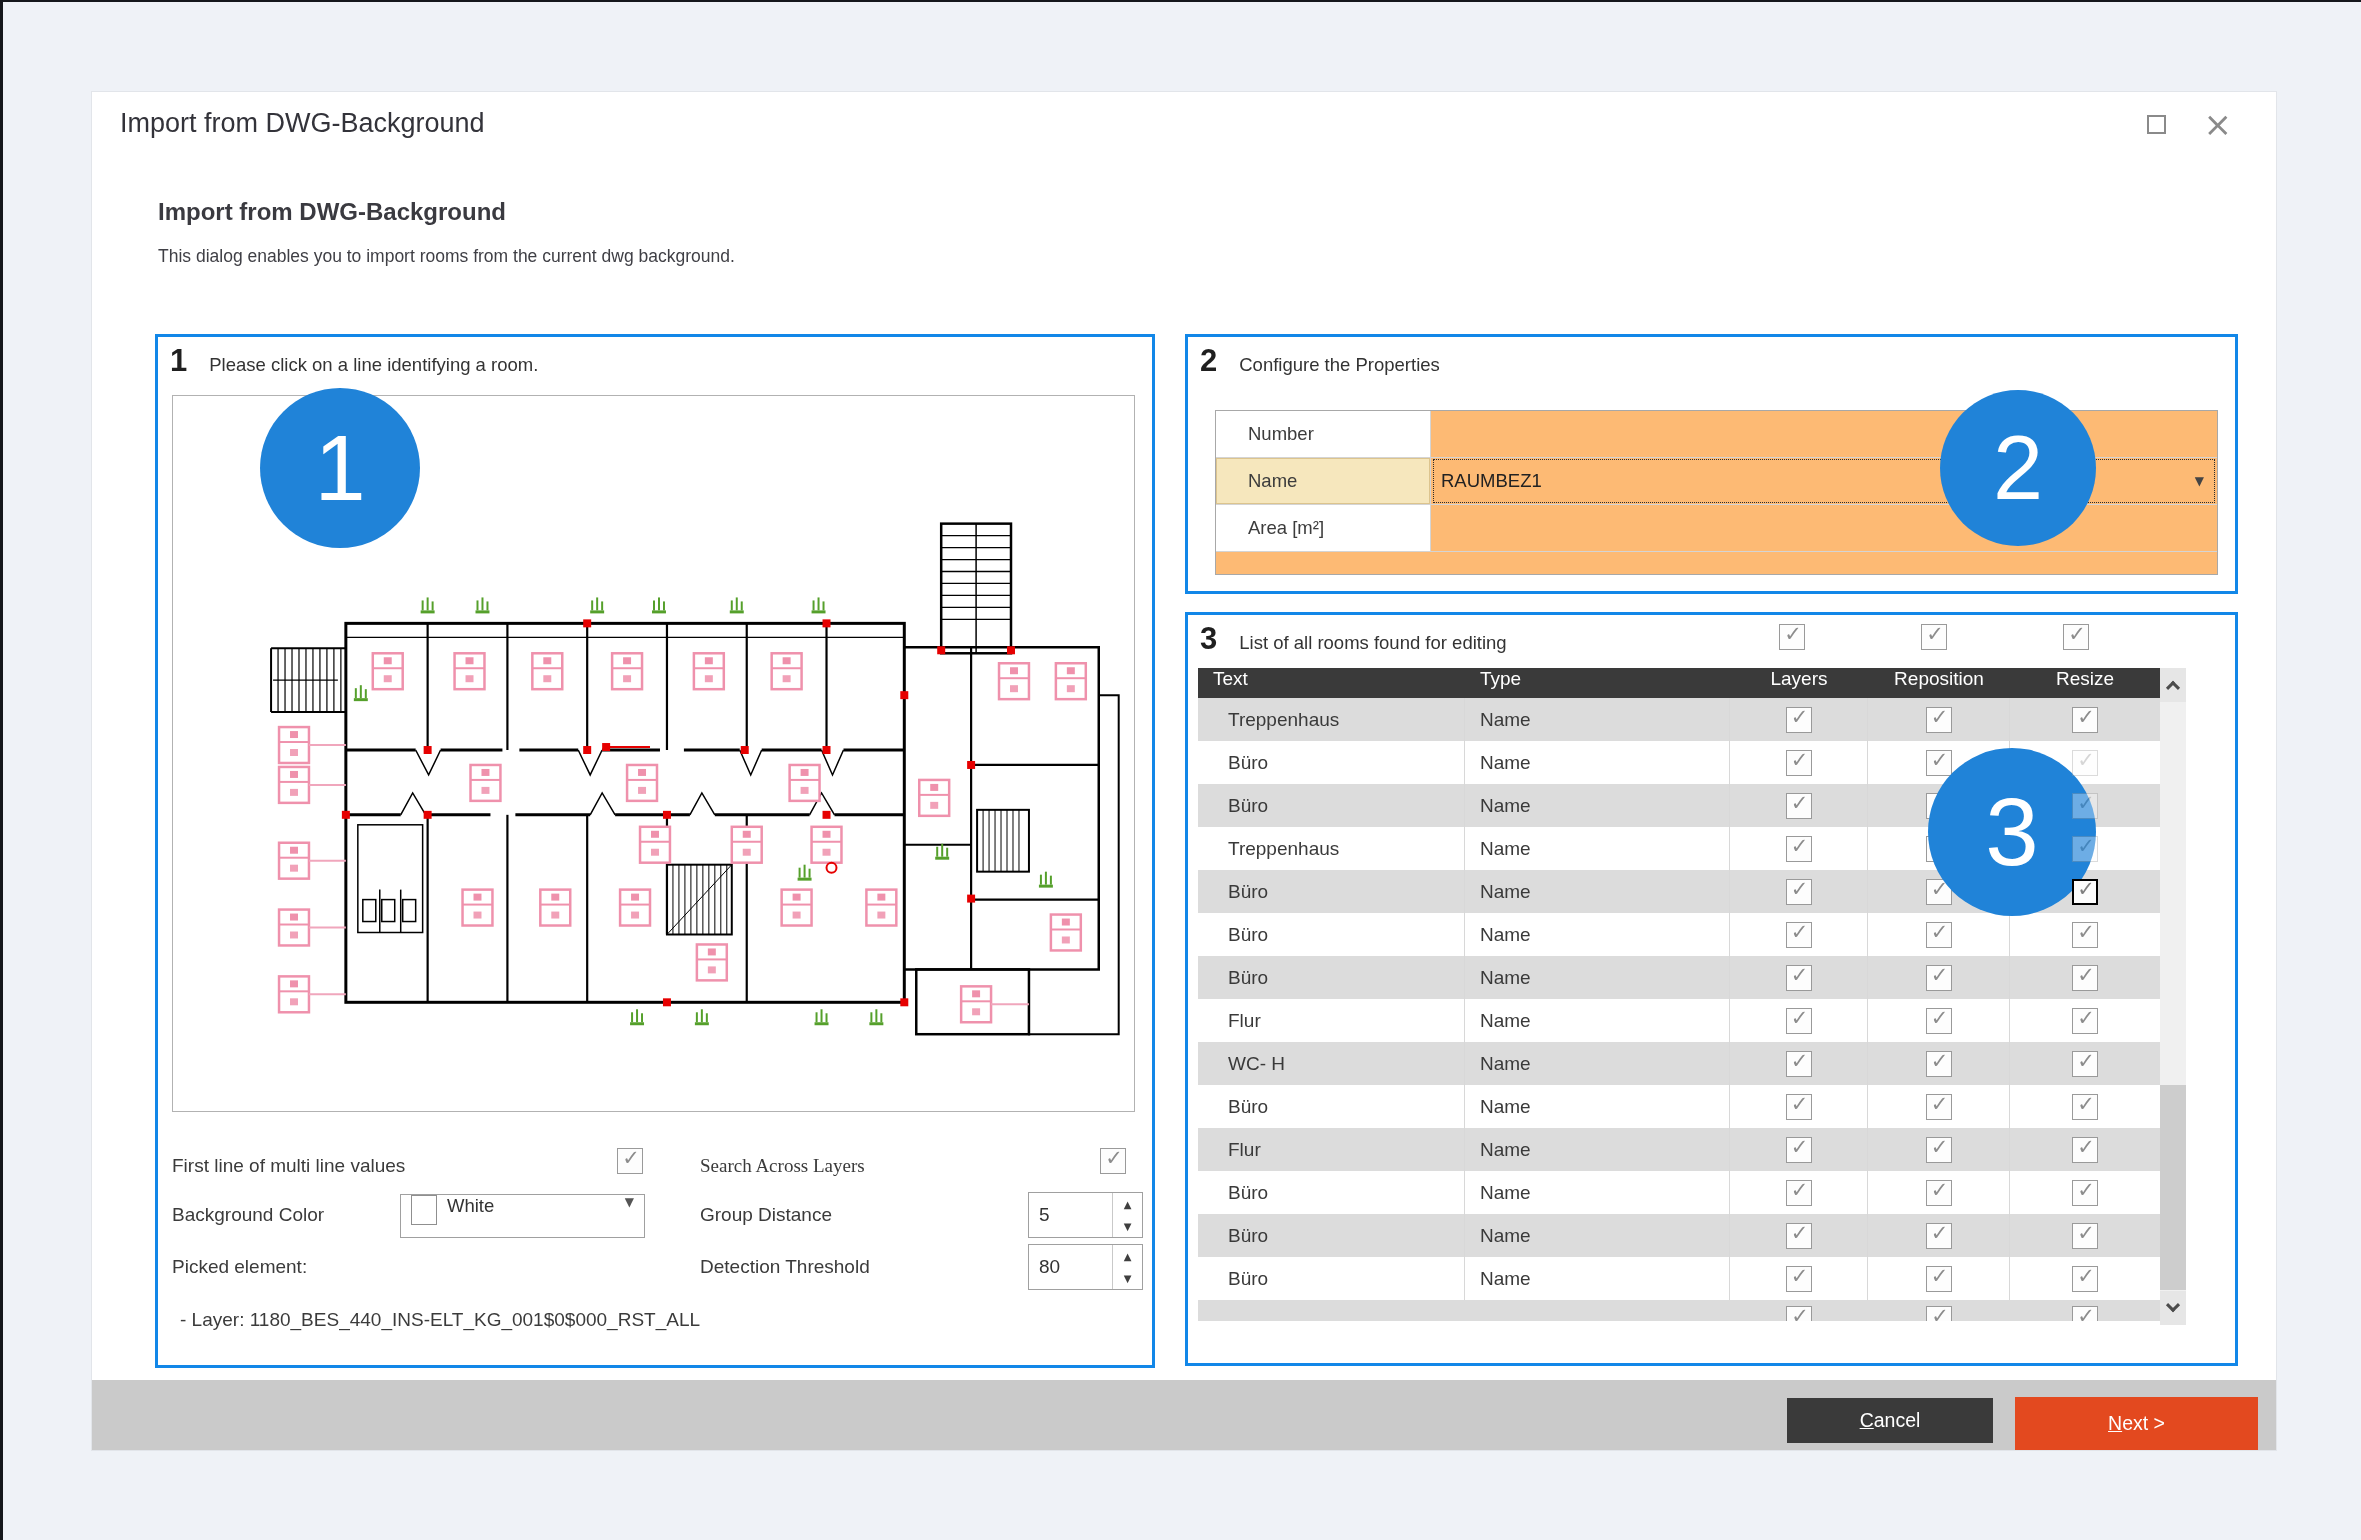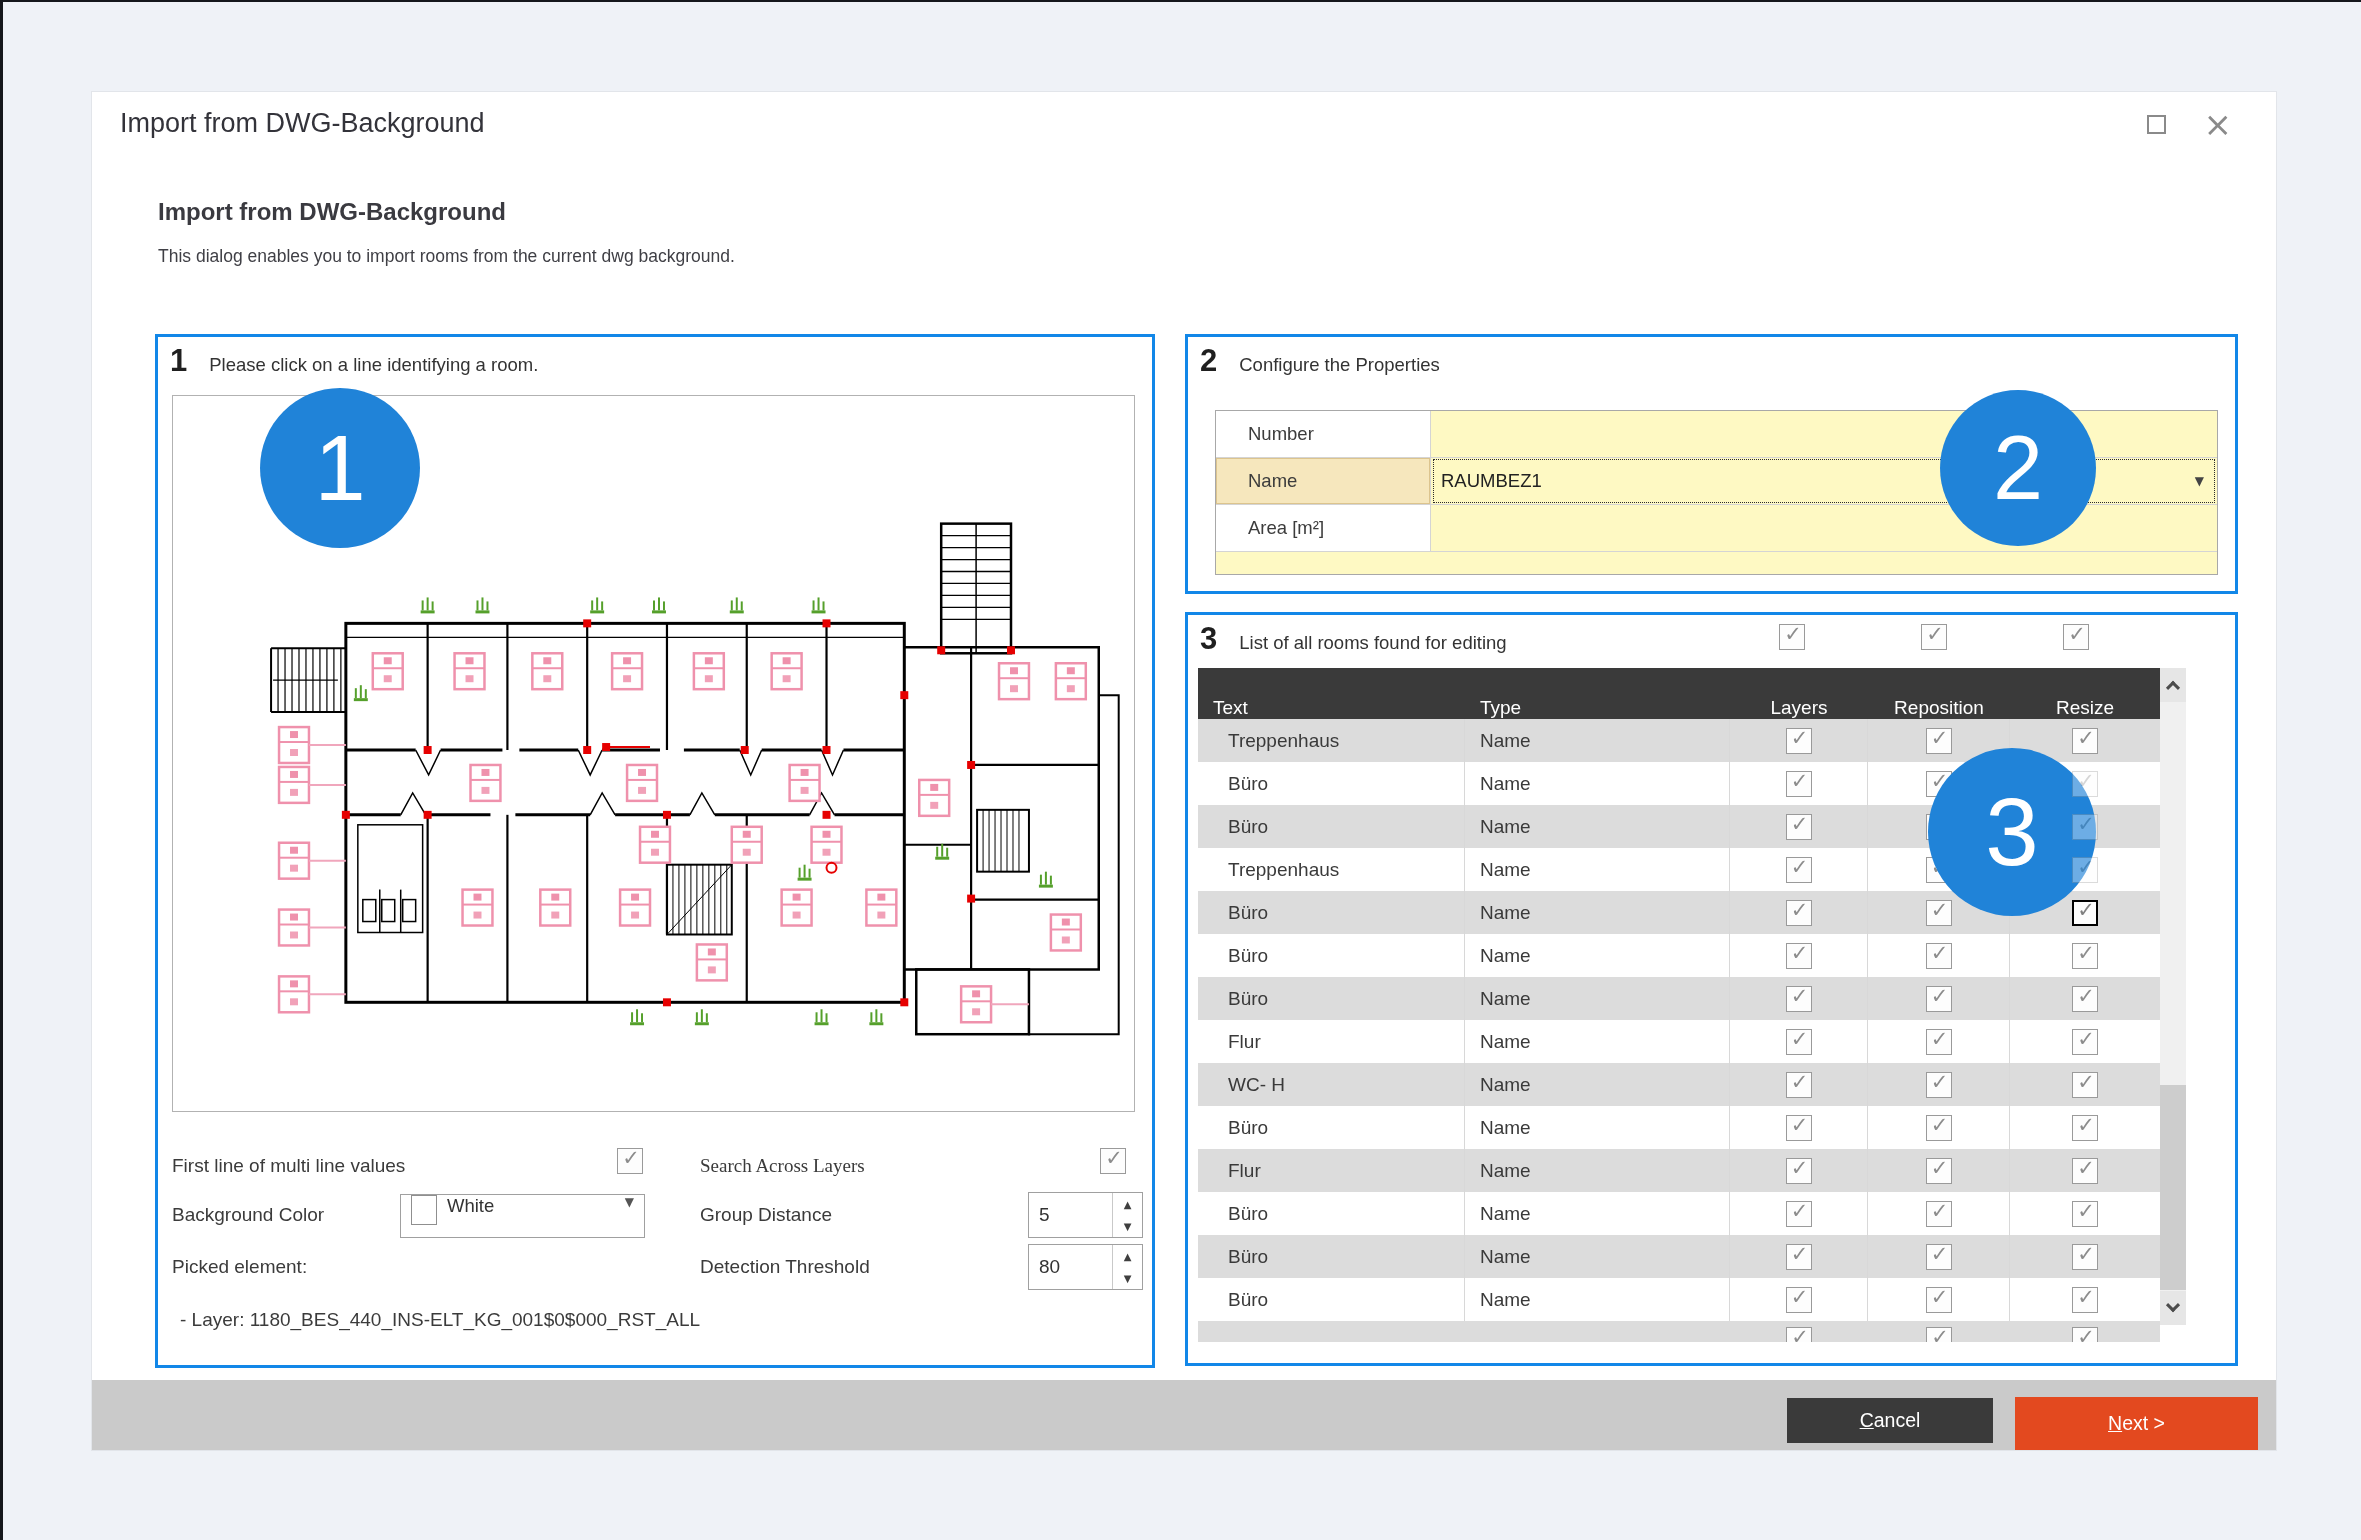--- a/index.html
+++ b/index.html
@@ -82,42 +82,42 @@
     position:absolute; width:115px; height:46px; border:1px solid #a0a0a0;
     background:#fff; display:flex; align-items:stretch;
   }
   .spin1 { left:870px; top:855px; }
   .spin2 { left:870px; top:907px; }
   .spin-val { flex:1; font-size:19px; color:#333; display:flex; align-items:center; padding-left:10px; }
   .spin-btns { width:30px; border-left:1px solid #c9c9c9; display:flex; flex-direction:column; }
   .sb { flex:1; display:flex; align-items:center; justify-content:center; font-size:10px; color:#3f3f3f; cursor:pointer; font-family:"DejaVu Sans",sans-serif; }
 
   
-  .pgrid { position:absolute; left:27px; top:73px; width:1003px; height:165px; border:1px solid #a8a8a8; background:#fef9c3; }
+  .pgrid { position:absolute; left:27px; top:73px; width:1003px; height:165px; border:1px solid #a8a8a8; background:#fdba74; }
   .prow { display:flex; height:47px; border-bottom:1px solid #d4d4d4; }
   .plabel {
     width:215px; border-right:1px solid #d4d4d4; display:flex; align-items:center;
     padding-left:32px; font-size:18.5px; color:#3c3c3c; background:#fff;
   }
   .plabel.hl { background:#f6e7bd; box-shadow:inset 0 0 0 1px #dcc48e; }
   .pvalue { flex:1; position:relative; display:flex; align-items:center; cursor:text; }
   .pvalue.sel { border:1px dotted #2b2b2b; margin:1px 2px; font-size:18.5px; color:#222; padding-left:7px; }
   .pv-arrow { position:absolute; right:10px; top:50%; transform:translateY(-50%); font-size:12px; color:#444; cursor:pointer; font-family:"DejaVu Sans",sans-serif; }
   .pfoot { height:22px; }
 
   
   .cb-selall-import     { left:591px; top:9px; }
   .cb-selall-reposition { left:733px; top:9px; }
   .cb-selall-resize     { left:875px; top:9px; }
 
   
   .rtable { position:absolute; left:10px; top:53px; width:988px; height:657px; background:#fff; }
   .rhead {
-    display:flex; height:51px; background:#3a3a3a; color:#fff;
-    font-size:19px; align-items:flex-end; width:962px;
+    display:flex; height:30px; background:#3a3a3a; color:#fff;
+    font-size:19px; align-items:flex-start; width:962px;
   }
   .hc { padding-left:15px; }
   .h-text { width:267px; }
   .h-type { width:265px; }
   .h-imp  { width:138px; text-align:center; padding-left:0; }
   .h-rep  { width:142px; text-align:center; padding-left:0; }
   .h-res  { width:150px; text-align:center; padding-left:0; }
 
   .rbody { width:962px; }
   .t-row { display:flex; height:43px; align-items:center; }

